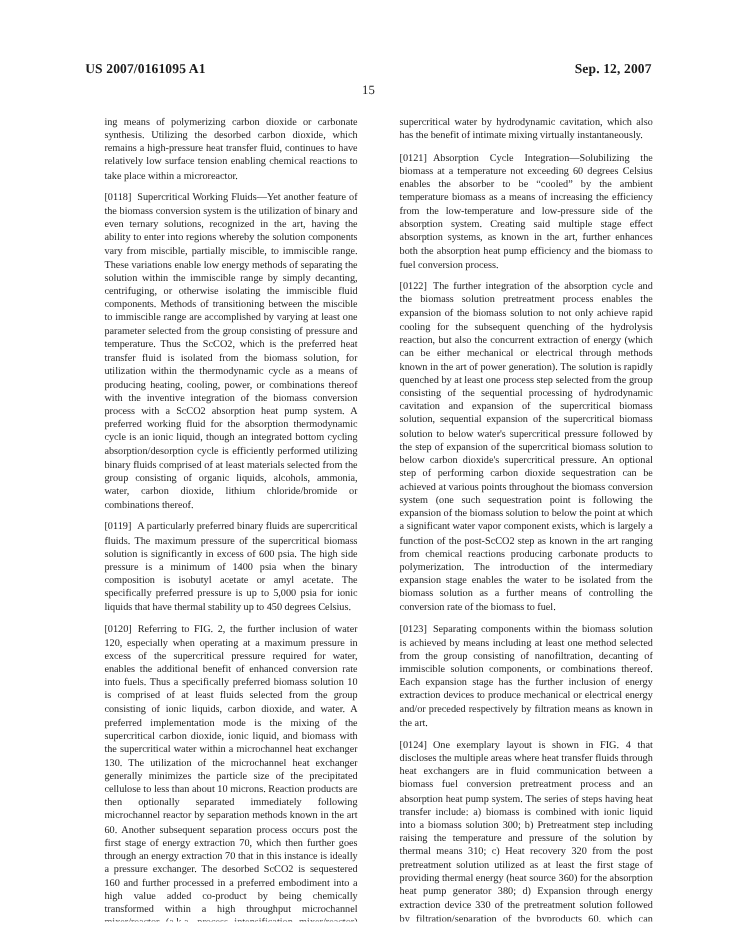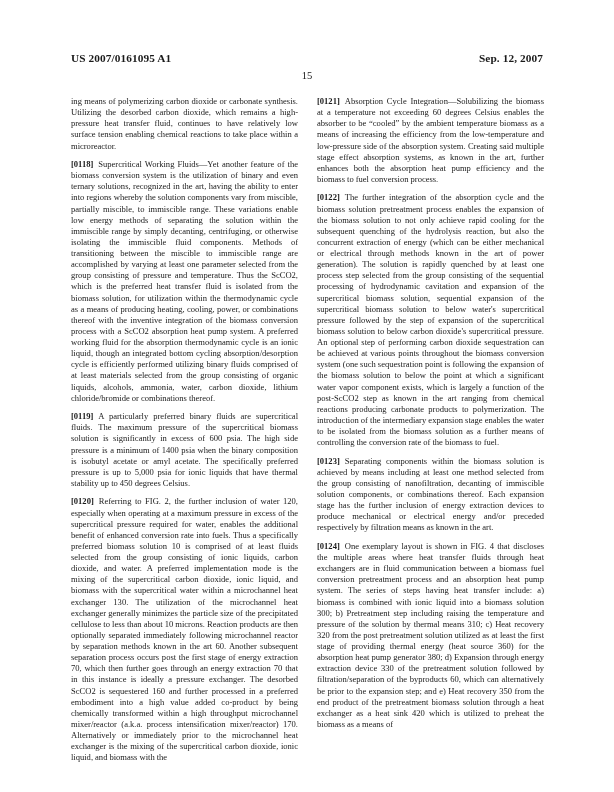--- a/index.html
+++ b/index.html
@@ -69,37 +69,37 @@
     display: flex;
     justify-content: space-between;
   }
   .col {
     width: 227px;
     height: 100%;
     overflow: hidden;
   }
 
   p.para {
-    margin: 0 0 0 0;
+    margin: 0 0 0 16px;
     font-size: 8.55px;
     line-height: 11.12px;
     text-align: justify;
     text-justify: inter-word;
     hyphens: none;
     letter-spacing: -0.01px;
     word-spacing: -0.05px;
   }
   p.para + p.para {
     margin-top: 7.4px;
   }
   p.para.cont {
     margin-top: 0;
   }
   .pnum {
-    font-weight: bold;
+    font-weight: normal;
   }
   .ref {
     font-weight: normal;
   }
   .gap-after {
     display: inline-block;
     width: 5px;
   }
 </style>
 </head>
@@ -124,20 +124,23 @@
       </p>
       <p class="para">
         <span class="pnum">[0119]</span><span class="gap-after"></span><span>A particularly preferred binary fluids are supercritical fluids. The maximum pressure of the supercritical biomass solution is significantly in excess of 600 psia. The high side pressure is a minimum of 1400 psia when the binary composition is isobutyl acetate or amyl acetate. The specifically preferred pressure is up to 5,000 psia for ionic liquids that have thermal stability up to 450 degrees Celsius.</span>
       </p>
       <p class="para">
         <span class="pnum">[0120]</span><span class="gap-after"></span><span>Referring to FIG. <span class="ref">2</span>, the further inclusion of water <span class="ref">120</span>, especially when operating at a maximum pressure in excess of the supercritical pressure required for water, enables the additional benefit of enhanced conversion rate into fuels. Thus a specifically preferred biomass solution <span class="ref">10</span> is comprised of at least fluids selected from the group consisting of ionic liquids, carbon dioxide, and water. A preferred implementation mode is the mixing of the supercritical carbon dioxide, ionic liquid, and biomass with the supercritical water within a microchannel heat exchanger <span class="ref">130</span>. The utilization of the microchannel heat exchanger generally minimizes the particle size of the precipitated cellulose to less than about <span class="ref">10</span> microns. Reaction products are then optionally separated immediately following microchannel reactor by separation methods known in the art <span class="ref">60</span>. Another subsequent separation process occurs post the first stage of energy extraction <span class="ref">70</span>, which then further goes through an energy extraction <span class="ref">70</span> that in this instance is ideally a pressure exchanger. The desorbed ScCO2 is sequestered <span class="ref">160</span> and further processed in a preferred embodiment into a high value added co-product by being chemically transformed within a high throughput microchannel mixer/reactor (a.k.a. process intensification mixer/reactor) <span class="ref">170</span>. Alternatively or immediately prior to the microchannel heat exchanger is the mixing of the supercritical carbon dioxide, ionic liquid, and biomass with the</span>
       </p>
     </div>
 
     <div class="col">
+      <p class="para cont">
+        <span>supercritical water by hydrodynamic cavitation, which also has the benefit of intimate mixing virtually instantaneously.</span>
+      </p>
       <p class="para">
         <span class="pnum">[0121]</span><span class="gap-after"></span><span>Absorption Cycle Integration—Solubilizing the biomass at a temperature not exceeding <span class="ref">60</span> degrees Celsius enables the absorber to be “cooled” by the ambient temperature biomass as a means of increasing the efficiency from the low-temperature and low-pressure side of the absorption system. Creating said multiple stage effect absorption systems, as known in the art, further enhances both the absorption heat pump efficiency and the biomass to fuel conversion process.</span>
       </p>
       <p class="para">
         <span class="pnum">[0122]</span><span class="gap-after"></span><span>The further integration of the absorption cycle and the biomass solution pretreatment process enables the expansion of the biomass solution to not only achieve rapid cooling for the subsequent quenching of the hydrolysis reaction, but also the concurrent extraction of energy (which can be either mechanical or electrical through methods known in the art of power generation). The solution is rapidly quenched by at least one process step selected from the group consisting of the sequential processing of hydrodynamic cavitation and expansion of the supercritical biomass solution, sequential expansion of the supercritical biomass solution to below water's supercritical pressure followed by the step of expansion of the supercritical biomass solution to below carbon dioxide's supercritical pressure. An optional step of performing carbon dioxide sequestration can be achieved at various points throughout the biomass conversion system (one such sequestration point is following the expansion of the biomass solution to below the point at which a significant water vapor component exists, which is largely a function of the post-ScCO2 step as known in the art ranging from chemical reactions producing carbonate products to polymerization. The introduction of the intermediary expansion stage enables the water to be isolated from the biomass solution as a further means of controlling the conversion rate of the biomass to fuel.</span>
       </p>
       <p class="para">
         <span class="pnum">[0123]</span><span class="gap-after"></span><span>Separating components within the biomass solution is achieved by means including at least one method selected from the group consisting of nanofiltration, decanting of immiscible solution components, or combinations thereof. Each expansion stage has the further inclusion of energy extraction devices to produce mechanical or electrical energy and/or preceded respectively by filtration means as known in the art.</span>
       </p>
       <p class="para">

